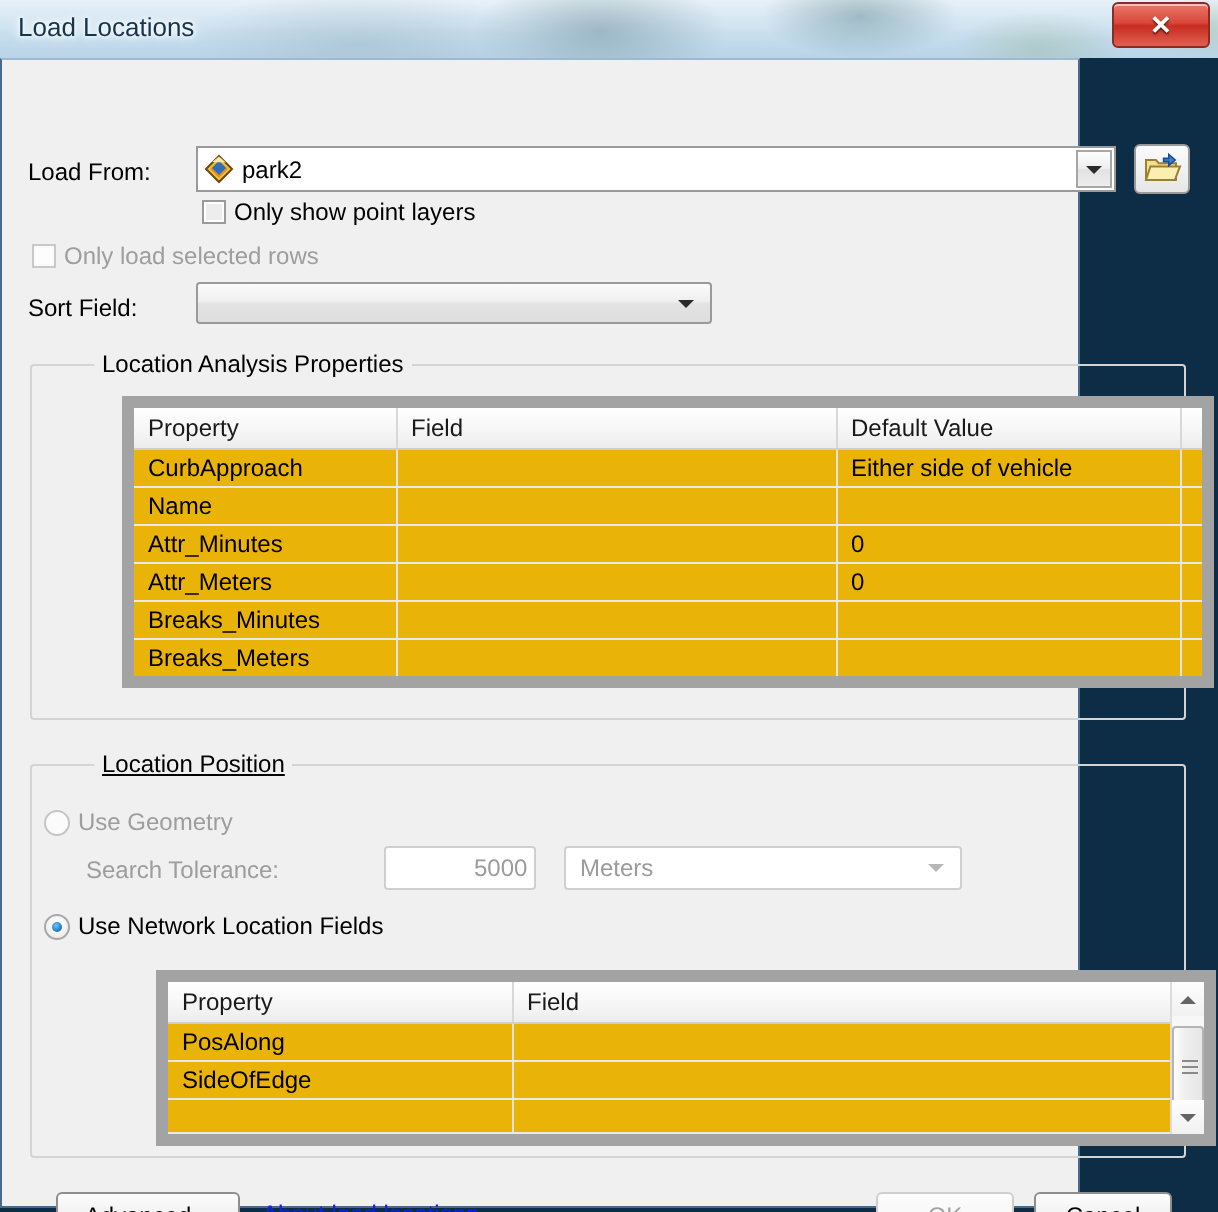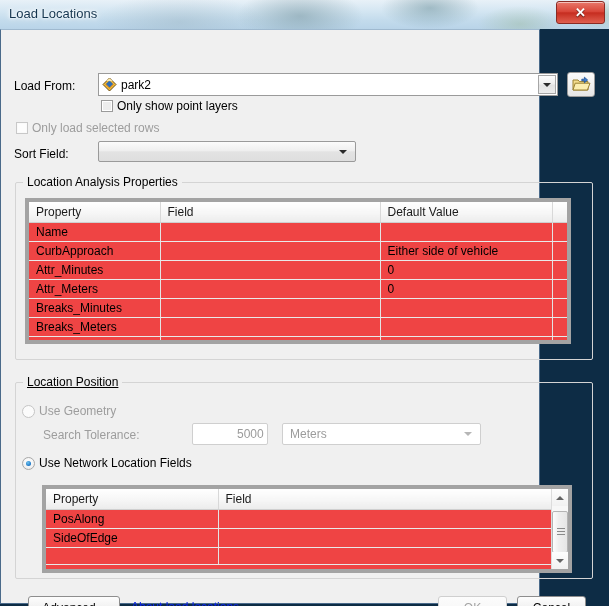--- a/index.html
+++ b/index.html
@@ -104,24 +104,24 @@
     border:1px solid #a8a8a8;
   }
   .rb.dis{border-color:#c5c5c5;background:#fbfbfb;}
   .rb .dot{
     position:absolute;left:50%;top:50%;width:5px;height:5px;margin:-2.5px 0 0 -2.5px;
     border-radius:50%;background:radial-gradient(circle at 40% 35%,#6fc4f0,#1b74c4 70%,#14568f);
   }
   
   .group{position:absolute;box-sizing:border-box;border:1px solid #d4d4d4;border-radius:2px;}
   .group-title{
-    position:absolute;background:#f0f0f0;padding:0 4px;font-size:12px;color:#000;white-space:nowrap;
-  }
-  
-  .grid{position:absolute;box-sizing:border-box;background:#ef4444;border:4px solid #a3a3a3;overflow:hidden;}
+    position:absolute;background:#f0f0f0;padding:0 4px;font-size:12px;color:#000;white-space:nowrap;margin-left:24px;
+  }
+  
+  .grid{position:absolute;box-sizing:border-box;background:#eab308;border:6px solid #a3a3a3;overflow:hidden;margin-left:36px;}
   .grid table{border-collapse:collapse;width:100%;table-layout:fixed;}
   .grid th{
     font-weight:normal;font-size:12px;text-align:left;padding:3px 0 3px 7px;height:20px;box-sizing:border-box;
     background:linear-gradient(180deg,#ffffff 0%,#f6f6f6 55%,#ececec 100%);
     border-right:1px solid #d8d8d8;border-bottom:1px solid #cfcfcf;color:#1a1a1a;
   }
   .grid td{
     font-size:12px;padding:2px 0 2px 7px;height:17px;box-sizing:border-box;
     border-right:1px solid #e3e3e3;border-bottom:1px solid #e9e9e9;color:#000;
     white-space:nowrap;overflow:hidden;
@@ -232,29 +232,29 @@
       <thead>
         <tr>
           <th>Property</th>
           <th>Field</th>
           <th>Default Value</th>
           <th></th>
         </tr>
       </thead>
       <tbody>
         <tr>
+            <td>CurbApproach</td>
+            <td></td>
+            <td>Either side of vehicle</td>
+            <td></td>
+          </tr>
+        <tr>
             <td>Name</td>
             <td></td>
             <td></td>
-            <td></td>
-          </tr>
-        <tr>
-            <td>CurbApproach</td>
-            <td></td>
-            <td>Either side of vehicle</td>
             <td></td>
           </tr>
         <tr>
             <td>Attr_Minutes</td>
             <td></td>
             <td>0</td>
             <td></td>
           </tr>
         <tr>
             <td>Attr_Meters</td>

